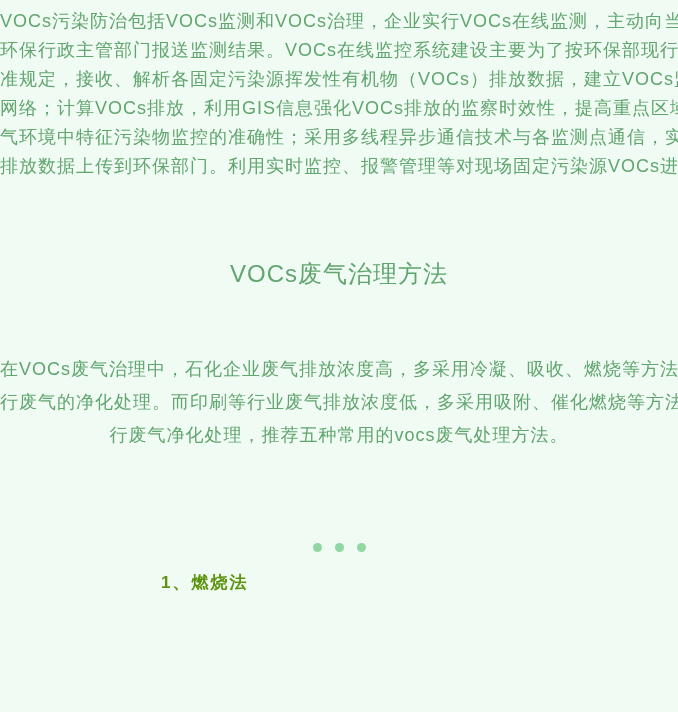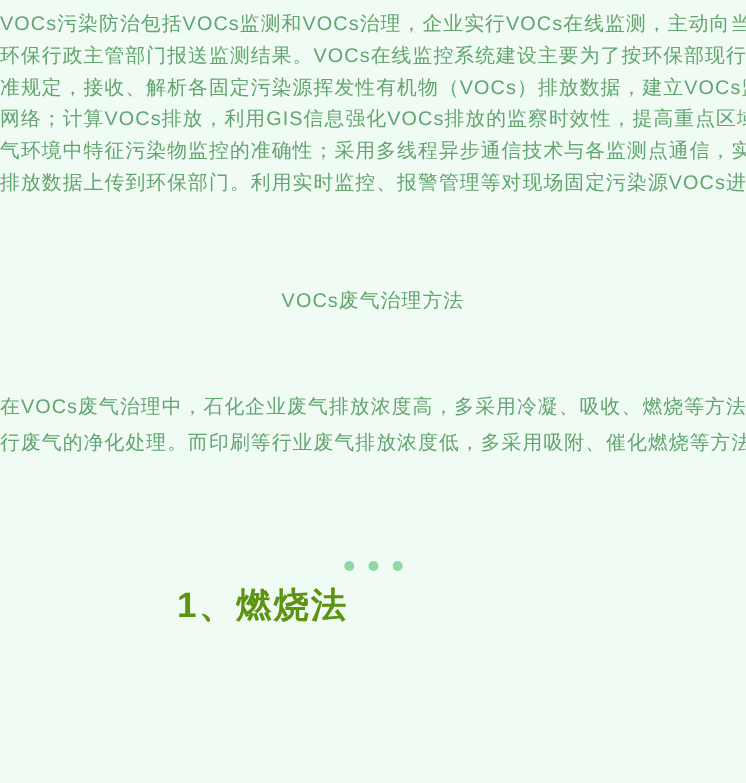--- a/index.html
+++ b/index.html
@@ -27,21 +27,21 @@
     font-size: 18px;
     letter-spacing: 1px;
     white-space: nowrap;
   }
   .para-1 .line { line-height: 29px; }
   .para-2 .line { line-height: 33px; }
   .section-heading {
     margin-top: 78px;
     text-align: center;
     color: #61a56f;
-    font-size: 18px;
+    font-size: 24px;
     font-weight: normal;
     letter-spacing: 1px;
     line-height: 29px;
   }
   .para-2 {
     margin-top: 65px;
   }
   .dots-divider {
     margin-top: 91px;
     height: 9px;
@@ -53,21 +53,21 @@
   .dot {
     width: 9px;
     height: 9px;
     border-radius: 50%;
     background: #90d7a3;
   }
   .numbered-heading {
     margin-top: 14px;
     padding-left: 161px;
     color: #5c9410;
-    font-size: 32px;
+    font-size: 17px;
     font-weight: bold;
     letter-spacing: 2px;
     line-height: 34px;
   }
 </style>
 </head>
 <body>
 
 <div class="article">
 
@@ -78,20 +78,21 @@
     <div class="line">网络；计算VOCs排放，利用GIS信息强化VOCs排放的监察时效性，提高重点区域大</div>
     <div class="line">气环境中特征污染物监控的准确性；采用多线程异步通信技术与各监测点通信，实现</div>
     <div class="line">排放数据上传到环保部门。利用实时监控、报警管理等对现场固定污染源VOCs进行</div>
   </div>
 
   <h2 class="section-heading">VOCs废气治理方法</h2>
 
   <div class="para para-2">
     <div class="line">在VOCs废气治理中，石化企业废气排放浓度高，多采用冷凝、吸收、燃烧等方法进</div>
     <div class="line">行废气的净化处理。而印刷等行业废气排放浓度低，多采用吸附、催化燃烧等方法进</div>
+    <div class="line">行废气净化处理，推荐五种常用的vocs废气处理方法。</div>
   </div>
 
   <div class="dots-divider">
     <span class="dot"></span>
     <span class="dot"></span>
     <span class="dot"></span>
   </div>
 
   <h3 class="numbered-heading">1、燃烧法</h3>
 

